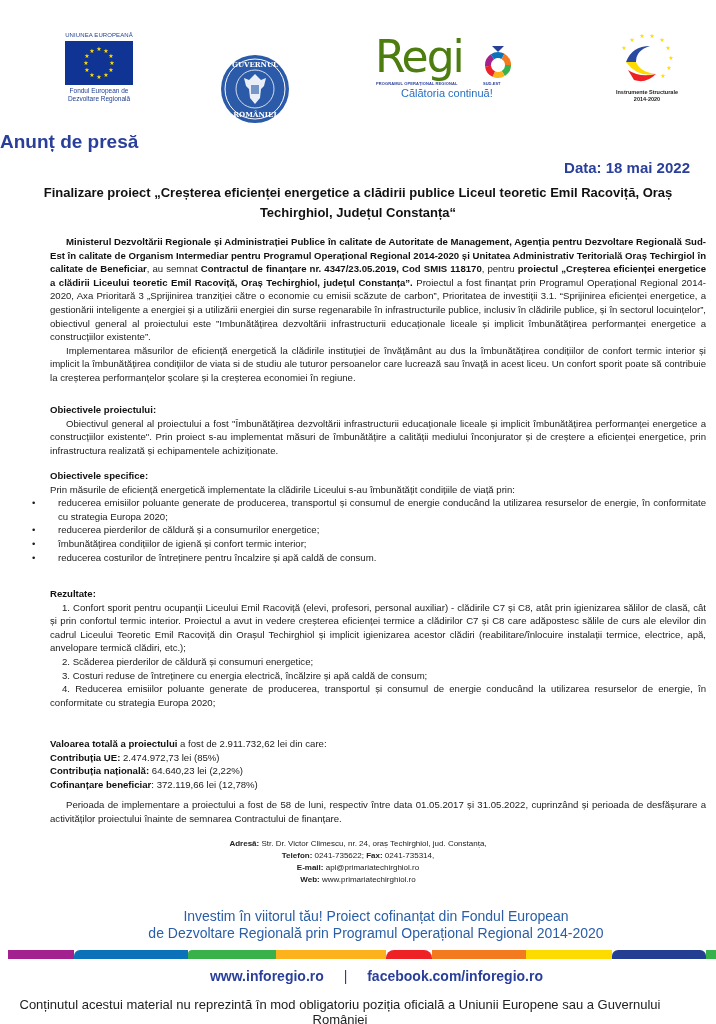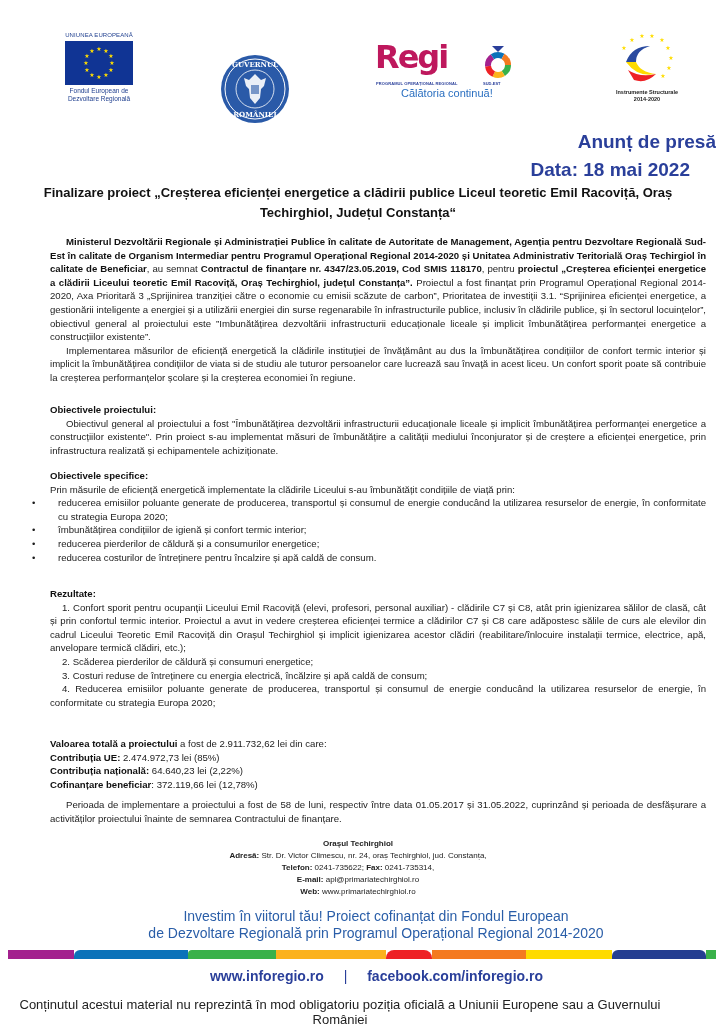--- a/index.html
+++ b/index.html
@@ -8,31 +8,31 @@
 
   .logos { position: absolute; top: 0; left: 0; width: 716px; height: 110px; }
   .eu { position: absolute; left: 63px; top: 31px; width: 72px; text-align: center; }
   .eu .cap { font-size: 6px; color: #1f3f8f; letter-spacing: 0.1px; white-space: nowrap; line-height: 8px; }
   .eu .flag { width: 68px; height: 44px; background: #103494; margin: 2px auto 2px; position: relative; }
   .eu .sub { font-size: 6.5px; color: #1f3f8f; line-height: 8px; white-space: nowrap; }
 
   .gov { position: absolute; left: 220px; top: 33px; width: 70px; height: 70px; margin-top: 21px; }
 
   .regio { position: absolute; left: 375px; top: 38px; width: 140px; height: 64px; }
-  .regio .word { position: absolute; left: 0; top: -6px; font-family: "DejaVu Sans", sans-serif; font-weight: bold; font-size: 32px; color: #be185d; letter-spacing: -2px; line-height: 50px; }
+  .regio .word { position: absolute; left: 0; top: -6px; font-family: "DejaVu Sans", sans-serif; font-weight: normal; font-size: 44px; color: #4d7c0f; letter-spacing: -2px; line-height: 50px; }
   .regio .prog { position: absolute; left: 1px; top: 43px; font-size: 4px; font-weight: bold; color: #2a3f9a; white-space: nowrap; letter-spacing: 0.1px; }
   .regio .sud { position: absolute; left: 108px; top: 43px; font-size: 4px; font-weight: bold; color: #2a3f9a; }
   .regio .slogan { position: absolute; left: 26px; top: 49px; font-size: 11px; color: #2a6fc0; white-space: nowrap; }
   .regio .ring { position: absolute; left: 107px; top: 8px; width: 32px; height: 32px; }
 
   .is { position: absolute; left: 612px; top: 32px; width: 70px; height: 70px; text-align: center; }
   .is .cap { position: absolute; top: 57px; left: -6px; width: 82px; font-size: 5.5px; font-weight: bold; color: #222; line-height: 7px; text-align: center; }
 
-  .title { position: absolute; top: 131px; left: 0; width: 716px; text-align: right; font-size: 19px; font-weight: bold; color: #2a3f9a; }
-  .date { position: absolute; top: 159px; right: 26px; font-size: 19px; font-weight: bold; color: #2a3f9a; }
+  .title { position: absolute; top: 131px; left: 0; width: 716px; text-align: left; font-size: 19px; font-weight: bold; color: #2a3f9a; }
+  .date { position: absolute; top: 159px; right: 26px; font-size: 15px; font-weight: bold; color: #2a3f9a; }
   .headline { position: absolute; top: 183px; left: 30px; width: 656px; text-align: center; font-size: 13px; font-weight: bold; color: #111; line-height: 20px; }
 
   .body { position: absolute; left: 26px; width: 680px; font-size: 9.6px; line-height: 13.6px; color: #1c1c1c; text-align: justify; }
   .body p { text-indent: 16px; margin-left: 24px; }
   .body b { font-weight: bold; color: #111; }
   .sec-h { font-weight: bold; color: #111; text-indent: 0 !important; }
   .noind { text-indent: 0 !important; }
   .bul { position: relative; padding-left: 32px; }
   .bul::before { content: "•"; position: absolute; left: 6px; top: 0; }
   .num { text-indent: 12px !important; }
@@ -141,43 +141,42 @@
 
 <div class="body" style="top:403px;">
   <p class="sec-h">Obiectivele proiectului:</p>
   <p>Obiectivul general al proiectului a fost "Îmbunătățirea dezvoltării infrastructurii educaționale liceale și implicit îmbunătățirea performanței energetice a construcțiilor existente". Prin proiect s-au implementat măsuri de îmbunătățire a calității mediului înconjurator și de creștere a eficienței energetice, prin infrastructura realizată și echipamentele achiziționate.</p>
 </div>
 
 <div class="body" style="top:469px;">
   <p class="sec-h">Obiectivele specifice:</p>
   <p class="noind">Prin măsurile de eficiență energetică implementate la clădirile Liceului s-au îmbunătățit condițiile de viață prin:</p>
   <div class="bul noind">reducerea emisiilor poluante generate de producerea, transportul și consumul de energie conducând la utilizarea resurselor de energie, în conformitate cu strategia Europa 2020;</div>
+  <div class="bul noind">reducerea pierderilor de căldură și a consumurilor energetice;</div>
   <div class="bul noind">îmbunătățirea condițiilor de igienă și confort termic interior;</div>
-  <div class="bul noind">reducerea pierderilor de căldură și a consumurilor energetice;</div>
   <div class="bul noind">reducerea costurilor de întreținere pentru încalzire și apă caldă de consum.</div>
 </div>
 
 <div class="body" style="top:587px;">
   <p class="sec-h">Rezultate:</p>
   <p class="num">1.  Confort sporit pentru ocupanții Liceului Emil Racoviță (elevi, profesori, personal auxiliar) - clădirile C7 și C8, atât prin igienizarea sălilor de clasă, cât și prin confortul termic interior. Proiectul a avut in vedere creșterea eficienței termice a clădirilor C7 și C8 care adăpostesc sălile de curs ale elevilor din cadrul Liceului Teoretic Emil Racoviță din Orașul Techirghiol și implicit igienizarea acestor clădiri (reabilitare/înlocuire instalații termice, electrice, apă, anvelopare termică clădiri, etc.);</p>
   <p class="num">2.  Scăderea pierderilor de căldură și consumuri energetice;</p>
   <p class="num">3.  Costuri reduse de întreținere cu energia electrică, încălzire și apă caldă de consum;</p>
   <p class="num">4.  Reducerea emisiilor poluante generate de producerea, transportul și consumul de energie conducând la utilizarea resurselor de energie, în conformitate cu strategia Europa 2020;</p>
 </div>
 
 <div class="body" style="top:737px;">
   <p class="noind"><b>Valoarea totală a proiectului</b><span> a fost de 2.911.732,62 lei din care:</span></p>
   <p class="noind"><b>Contribuția UE:</b><span> 2.474.972,73 lei (85%)</span></p>
   <p class="noind"><b>Contribuția națională:</b><span> 64.640,23 lei (2,22%)</span></p>
   <p class="noind"><b>Cofinanțare beneficiar</b><span>: 372.119,66 lei (12,78%)</span></p>
   <p style="margin-top:7px;">Perioada de implementare a proiectului a fost de 58 de luni, respectiv între data 01.05.2017 și 31.05.2022, cuprinzând și perioada de desfășurare a activităților proiectului înainte de semnarea Contractului de finanțare.</p>
 </div>
 
 <div class="contact">
-  <div><b>Orașul Techirghiol</b></div>
   <div><b>Adresă:</b><span> Str. Dr. Victor Climescu, nr. 24, oraș Techirghiol, jud. Constanța,</span></div>
   <div><b>Telefon:</b><span> 0241-735622; </span><b>Fax:</b><span> 0241-735314,</span></div>
   <div><b>E-mail:</b><span> apl@primariatechirghiol.ro</span></div>
   <div><b>Web:</b><span> www.primariatechirghiol.ro</span></div>
 </div>
 
 <div class="slogan-blue">
   <div>Investim în viitorul tău! Proiect cofinanțat din Fondul European</div>
   <div>de Dezvoltare Regională prin Programul Operațional Regional 2014-2020</div>
 </div>

